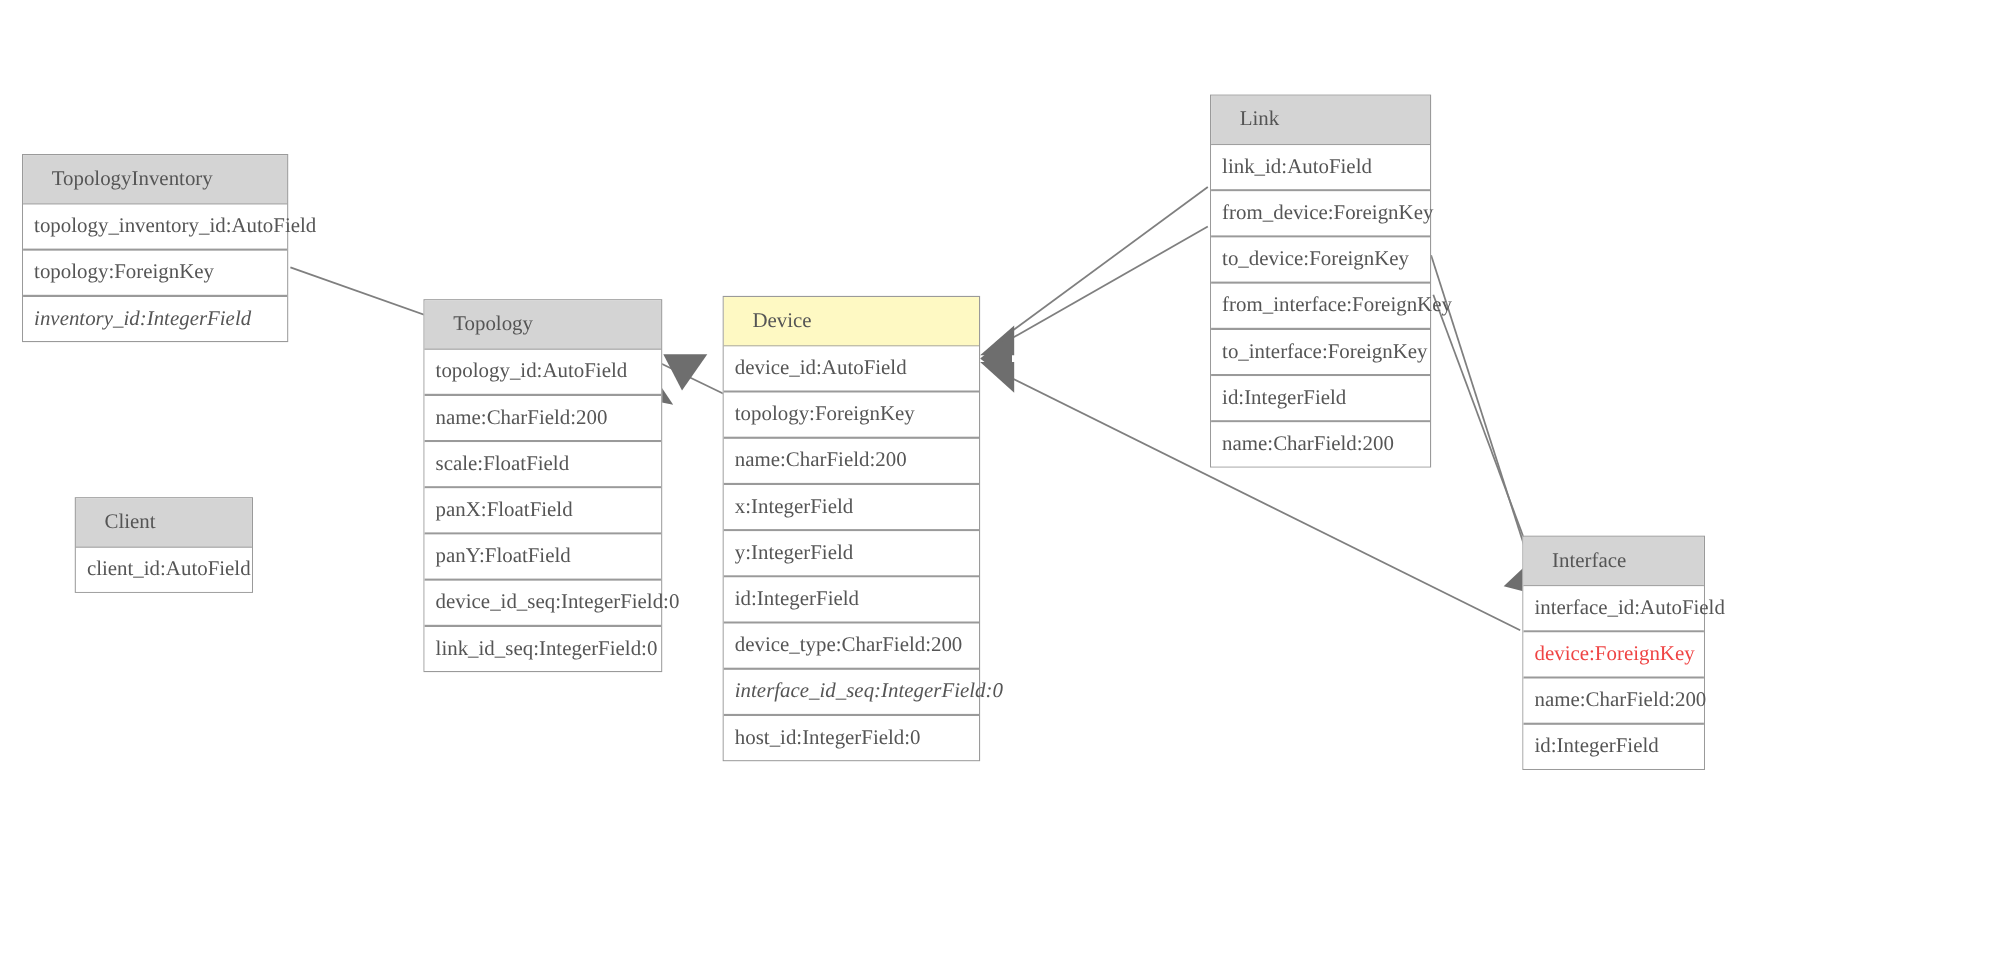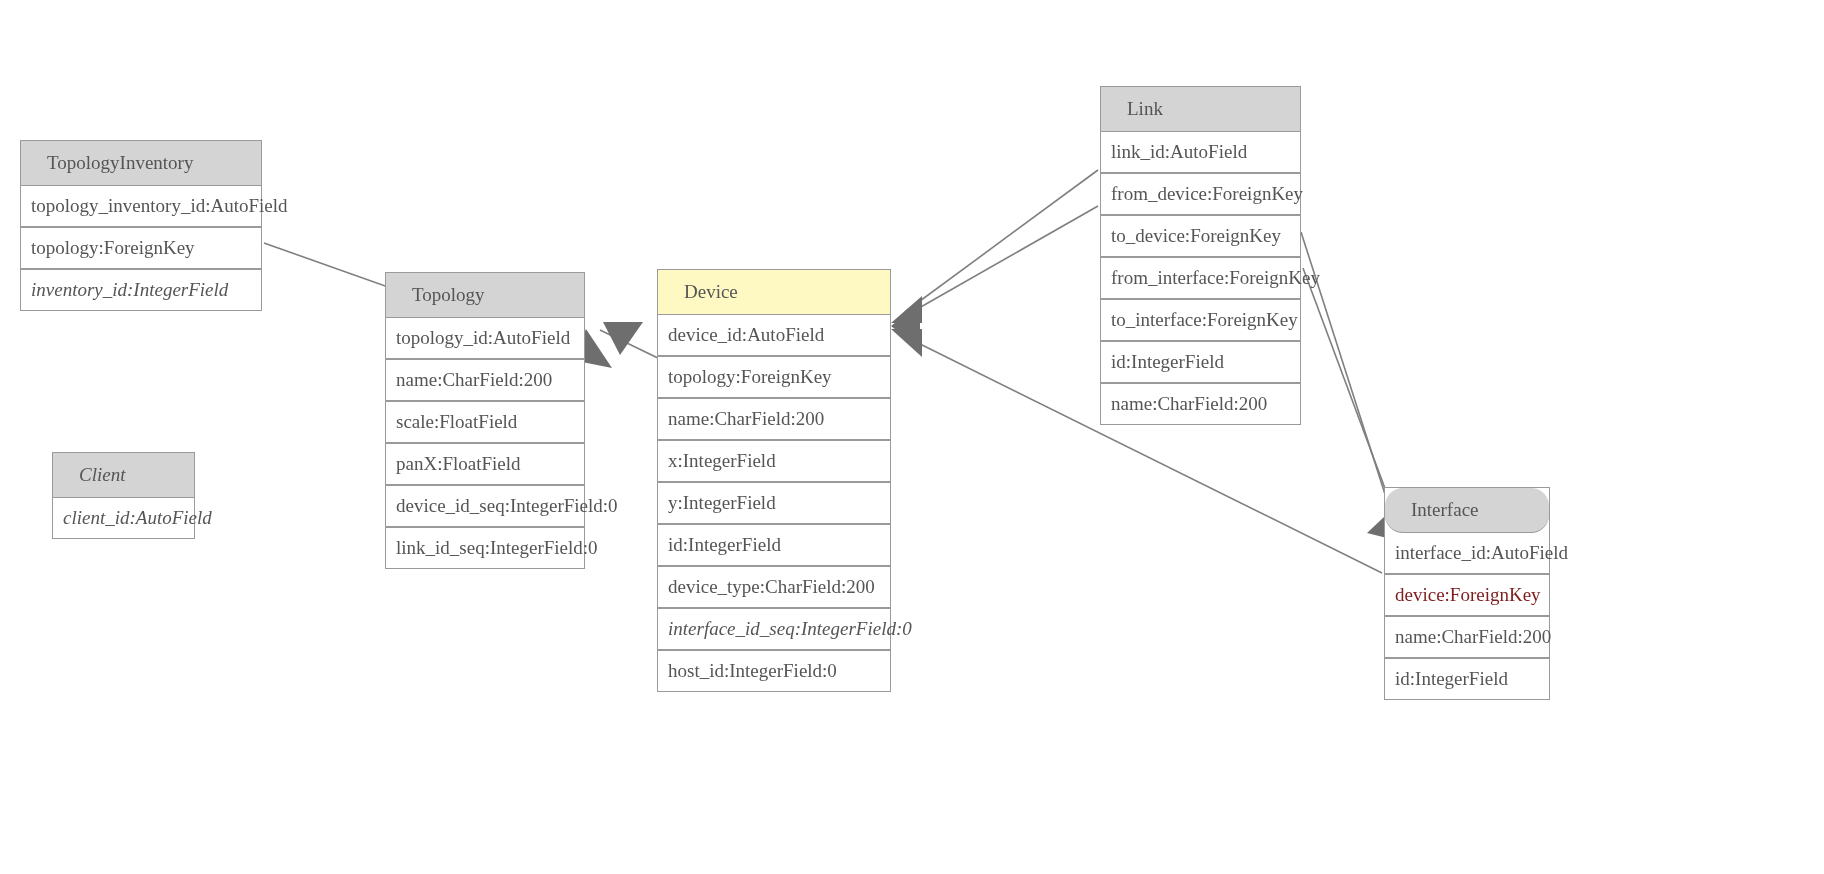--- a/index.html
+++ b/index.html
@@ -105,30 +105,31 @@
     </g>
   </svg>
 
   <div id="entities-layer">
       <div class="entity" style="left: 20px; top: 140px; width: 242px; border-color: rgb(154, 154, 154);">
         <div class="entity-title" style="background: rgb(212, 212, 212); color: rgb(85, 85, 85); border-bottom-color: rgb(154, 154, 154);">TopologyInventory</div>
         <div class="entity-field" style="color: rgb(85, 85, 85); border-bottom-color: rgb(154, 154, 154);">topology_inventory_id:AutoField</div>
         <div class="entity-field" style="color: rgb(85, 85, 85); border-bottom-color: rgb(154, 154, 154);">topology:ForeignKey</div>
         <div class="entity-field" style="color: rgb(85, 85, 85); border-bottom-color: rgb(154, 154, 154); font-style: italic;">inventory_id:IntegerField</div>
       </div>
-      <div class="entity" style="left: 52px; top: 452px; width: 143px; border-color: rgb(154, 154, 154); font-style: italic;">
+      <div class="entity" style="left: 68px; top: 452px; width: 162px; border-color: rgb(154, 154, 154);">
         <div class="entity-title" style="background: rgb(212, 212, 212); color: rgb(85, 85, 85); border-bottom-color: rgb(154, 154, 154);">Client</div>
         <div class="entity-field" style="color: rgb(85, 85, 85); border-bottom-color: rgb(154, 154, 154);">client_id:AutoField</div>
       </div>
-      <div class="entity" style="left: 385px; top: 272px; width: 200px; border-color: rgb(154, 154, 154);">
+      <div class="entity" style="left: 385px; top: 272px; width: 217px; border-color: rgb(154, 154, 154);">
         <div class="entity-title" style="background: rgb(212, 212, 212); color: rgb(85, 85, 85); border-bottom-color: rgb(154, 154, 154);">Topology</div>
         <div class="entity-field" style="color: rgb(85, 85, 85); border-bottom-color: rgb(154, 154, 154);">topology_id:AutoField</div>
         <div class="entity-field" style="color: rgb(85, 85, 85); border-bottom-color: rgb(154, 154, 154);">name:CharField:200</div>
         <div class="entity-field" style="color: rgb(85, 85, 85); border-bottom-color: rgb(154, 154, 154);">scale:FloatField</div>
         <div class="entity-field" style="color: rgb(85, 85, 85); border-bottom-color: rgb(154, 154, 154);">panX:FloatField</div>
+        <div class="entity-field" style="color: rgb(85, 85, 85); border-bottom-color: rgb(154, 154, 154);">panY:FloatField</div>
         <div class="entity-field" style="color: rgb(85, 85, 85); border-bottom-color: rgb(154, 154, 154);">device_id_seq:IntegerField:0</div>
         <div class="entity-field" style="color: rgb(85, 85, 85); border-bottom-color: rgb(154, 154, 154);">link_id_seq:IntegerField:0</div>
       </div>
       <div class="entity" style="left: 657px; top: 269px; width: 234px; border-color: rgb(154, 154, 154);">
         <div class="entity-title" style="background: #fef9c3; color: rgb(85, 85, 85); border-bottom-color: rgb(154, 154, 154);">Device</div>
         <div class="entity-field" style="color: rgb(85, 85, 85); border-bottom-color: rgb(154, 154, 154);">device_id:AutoField</div>
         <div class="entity-field" style="color: rgb(85, 85, 85); border-bottom-color: rgb(154, 154, 154);">topology:ForeignKey</div>
         <div class="entity-field" style="color: rgb(85, 85, 85); border-bottom-color: rgb(154, 154, 154);">name:CharField:200</div>
         <div class="entity-field" style="color: rgb(85, 85, 85); border-bottom-color: rgb(154, 154, 154);">x:IntegerField</div>
         <div class="entity-field" style="color: rgb(85, 85, 85); border-bottom-color: rgb(154, 154, 154);">y:IntegerField</div>
@@ -141,21 +142,21 @@
         <div class="entity-title" style="background: rgb(212, 212, 212); color: rgb(85, 85, 85); border-bottom-color: rgb(154, 154, 154);">Link</div>
         <div class="entity-field" style="color: rgb(85, 85, 85); border-bottom-color: rgb(154, 154, 154);">link_id:AutoField</div>
         <div class="entity-field" style="color: rgb(85, 85, 85); border-bottom-color: rgb(154, 154, 154);">from_device:ForeignKey</div>
         <div class="entity-field" style="color: rgb(85, 85, 85); border-bottom-color: rgb(154, 154, 154);">to_device:ForeignKey</div>
         <div class="entity-field" style="color: rgb(85, 85, 85); border-bottom-color: rgb(154, 154, 154);">from_interface:ForeignKey</div>
         <div class="entity-field" style="color: rgb(85, 85, 85); border-bottom-color: rgb(154, 154, 154);">to_interface:ForeignKey</div>
         <div class="entity-field" style="color: rgb(85, 85, 85); border-bottom-color: rgb(154, 154, 154);">id:IntegerField</div>
         <div class="entity-field" style="color: rgb(85, 85, 85); border-bottom-color: rgb(154, 154, 154);">name:CharField:200</div>
       </div>
       <div class="entity" style="left: 1384px; top: 487px; width: 166px; border-color: rgb(154, 154, 154);">
-        <div class="entity-title" style="background: rgb(212, 212, 212); color: rgb(85, 85, 85); border-bottom-color: rgb(154, 154, 154); border-radius: 18px;">Interface</div>
+        <div class="entity-title" style="background: rgb(212, 212, 212); color: rgb(85, 85, 85); border-bottom-color: rgb(154, 154, 154);">Interface</div>
         <div class="entity-field" style="color: rgb(85, 85, 85); border-bottom-color: rgb(154, 154, 154);">interface_id:AutoField</div>
-        <div class="entity-field" style="color: #7f1d1d; border-bottom-color: rgb(154, 154, 154);">device:ForeignKey</div>
+        <div class="entity-field" style="color: #ef4444; border-bottom-color: rgb(154, 154, 154);">device:ForeignKey</div>
         <div class="entity-field" style="color: rgb(85, 85, 85); border-bottom-color: rgb(154, 154, 154);">name:CharField:200</div>
         <div class="entity-field" style="color: rgb(85, 85, 85); border-bottom-color: rgb(154, 154, 154);">id:IntegerField</div>
       </div>
     </div>
 
 </div>
 
 </body></html>

